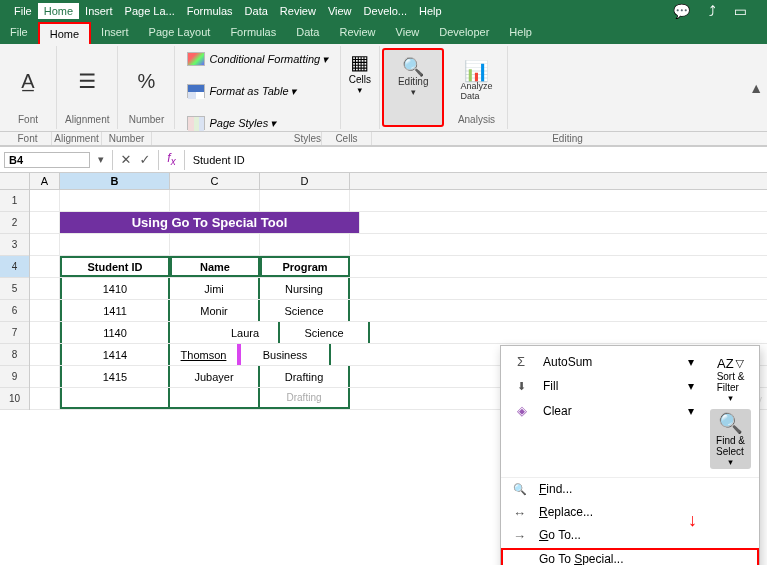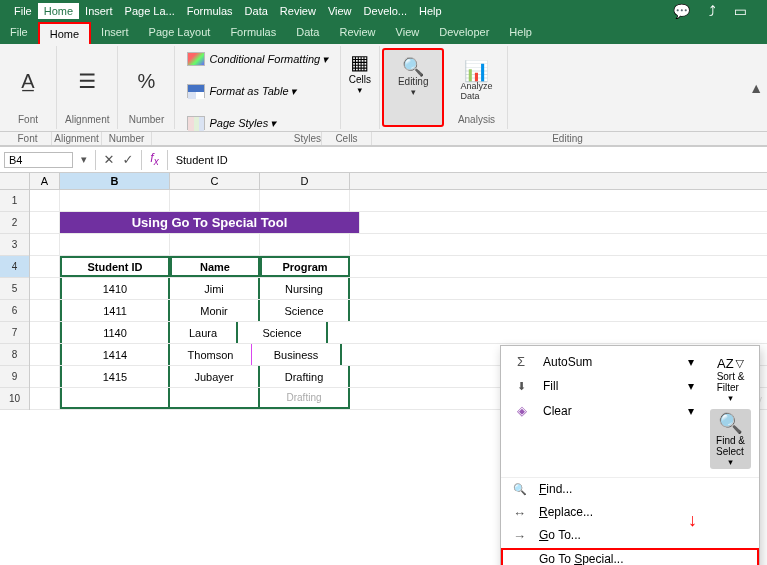--- a/index.html
+++ b/index.html
@@ -22,21 +22,21 @@
     .ribbon-group-items { display: flex; align-items: center; flex: 1; gap: 4px; }
     .ribbon-btn { display: flex; flex-direction: column; align-items: center; justify-content: center; padding: 4px 6px; cursor: pointer; border-radius: 3px; min-width: 40px; font-size: 10px; color: #333; }
     .ribbon-btn .icon { font-size: 20px; line-height: 1; }
 
     .styles-group { flex-direction: column; align-items: flex-start; }
     .styles-item { display: flex; align-items: center; font-size: 11px; padding: 2px 4px; cursor: pointer; white-space: nowrap; }
     .styles-icon { width: 18px; height: 14px; margin-right: 4px; }
 
     
     .formula-bar { display: flex; align-items: center; border-bottom: 1px solid #ccc; padding: 2px 4px; height: 26px; background: #fff; }
-    .cell-ref { border: 1px solid #bbb; padding: 1px 6px; font-size: 11px; width: 69px; margin-right: 4px; }
+    .cell-ref { border: 1px solid #bbb; padding: 1px 6px; font-size: 11px; width: 86px; margin-right: 4px; font-weight: bold; }
     .fx-label { color: #555; font-size: 12px; padding: 0 6px; font-style: italic; }
     .formula-value { font-size: 11px; padding: 1px 4px; flex: 1; }
     .row-numbers { display: flex; flex-direction: column; width: 30px; background: #f3f3f3; border-right: 1px solid #ccc; }
     .row-num { height: 22px; display: flex; align-items: center; justify-content: center; font-size: 10px; color: #333; border-bottom: 1px solid #e0e0e0; }
     .row-num.active { background: #c7e0f4; }
 
     .grid { flex: 1; display: flex; flex-direction: column; }
     .grid-row { display: flex; height: 22px; border-bottom: 1px solid #e8e8e8; }
     .grid-cell { width: 100px; border-right: 1px solid #e8e8e8; display: flex; align-items: center; justify-content: center; font-size: 11px; padding: 0 4px; overflow: hidden; }
     .grid-cell.header-cell { font-weight: bold; background: #fff; border: 2px solid #217346; }
@@ -263,28 +263,28 @@
     <div class="grid-row">
       <div class="grid-cell" style="width:30px;"></div>
       <div class="grid-cell" style="width:110px; border-left:2px solid #217346; border-right:2px solid #217346;">1411</div>
       <div class="grid-cell" style="width:90px; border-right:2px solid #217346;">Monir</div>
       <div class="grid-cell" style="width:90px; border-right:2px solid #217346;">Science</div>
     </div>
 
     <div class="grid-row">
       <div class="grid-cell" style="width:30px;"></div>
       <div class="grid-cell" style="width:110px; border-left:2px solid #217346; border-right:2px solid #217346;">1140</div>
-      <div class="grid-cell" style="width:68px; border-right:2px solid #217346;">Laura</div>
+      <div class="grid-cell" style="width:68px; border-right:2px solid #217346;margin-left:42px;">Laura</div>
       <div class="grid-cell" style="width:90px; border-right:2px solid #217346;">Science</div>
     </div>
 
     <div class="grid-row">
       <div class="grid-cell" style="width:30px;"></div>
       <div class="grid-cell" style="width:110px; border-left:2px solid #217346; border-right:2px solid #217346;">1414</div>
-      <div class="grid-cell" style="width:82px; border-right:1px solid #d946ef;">Thomson</div>
+      <div class="grid-cell" style="width:71px; border-right:4px solid #d946ef;text-decoration:underline;">Thomson</div>
       <div class="grid-cell" style="width:90px; border-right:2px solid #217346;">Business</div>
     </div>
 
     <div class="grid-row">
       <div class="grid-cell" style="width:30px;"></div>
       <div class="grid-cell" style="width:110px; border-left:2px solid #217346; border-right:2px solid #217346;">1415</div>
       <div class="grid-cell" style="width:90px; border-right:2px solid #217346;">Jubayer</div>
       <div class="grid-cell" style="width:90px; border-right:2px solid #217346;">Drafting</div>
     </div>
 

